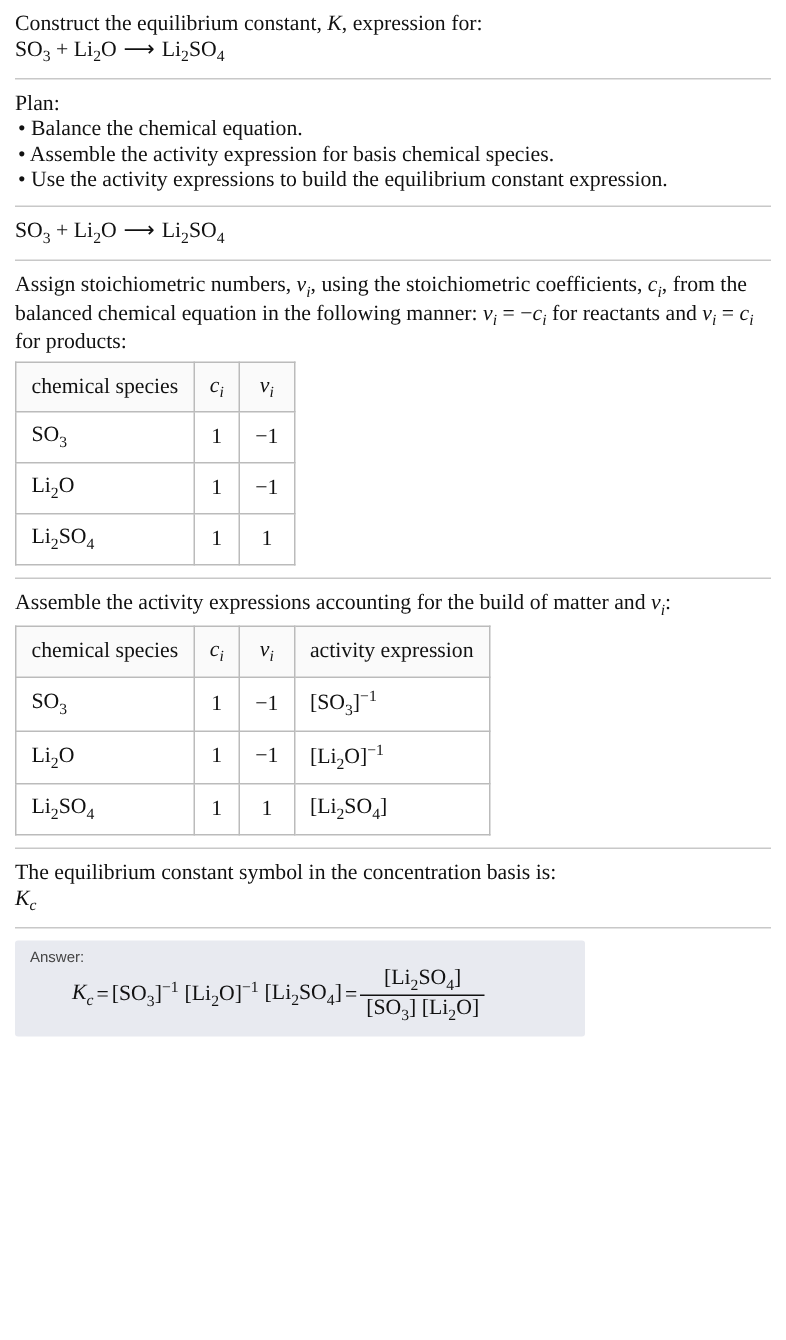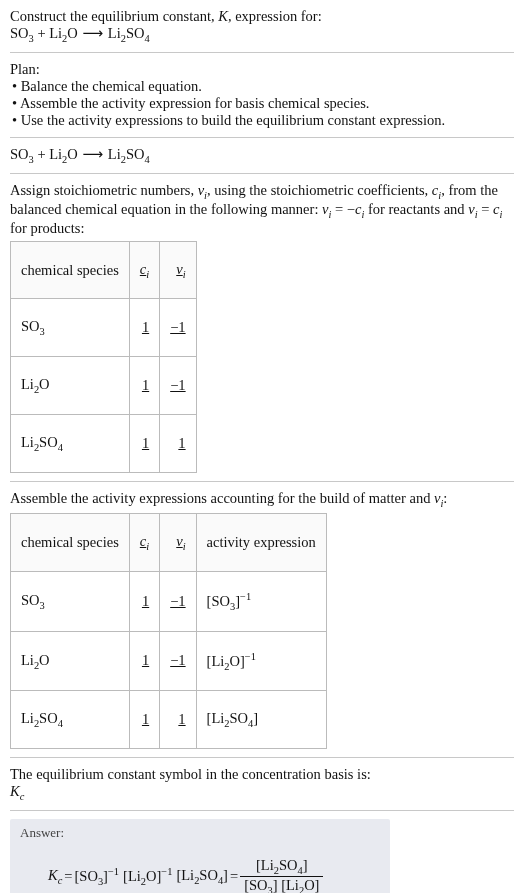--- a/index.html
+++ b/index.html
@@ -23,39 +23,39 @@
   .sub { font-size: 0.72em; vertical-align: sub; }
   .sup { font-size: 0.72em; vertical-align: super; }
   .it { font-style: italic; }
   .arrow { font-family: 'DejaVu Sans', Arial, sans-serif; }
   table.stoich {
     border-collapse: collapse;
     margin-top: 4px;
   }
   table.stoich th, table.stoich td {
     border: 1px solid #bbb;
-    padding: 19px 10px;
+    padding: 7px 10px;
     text-align: left;
     font-weight: normal;
     font-size: 14.5px;
   }
   table.stoich th { background: #fafafa; }
-  table.stoich td.num, table.stoich th.num { text-align: right; text-decoration: underline; }
+  table.stoich td.num, table.stoich th.num { text-align: center; }
   .answer-box {
     background: #e8eaf0;
     border-radius: 2px;
     padding: 6px 10px 8px 10px;
     display: inline-block;
     min-width: 360px;
   }
   .answer-label {
-    font-family: Liberation Serif, serif;
-    font-size: 13px;
+    font-family: Liberation Sans, sans-serif;
+    font-size: 10px;
     color: #444;
-    margin-bottom: 16px;
+    margin-bottom: 0;
   }
   .frac {
     display: inline-block;
     vertical-align: middle;
     text-align: center;
   }
   .frac .num {
     display: block;
     border-bottom: 1px solid #111;
     padding: 0 4px;

